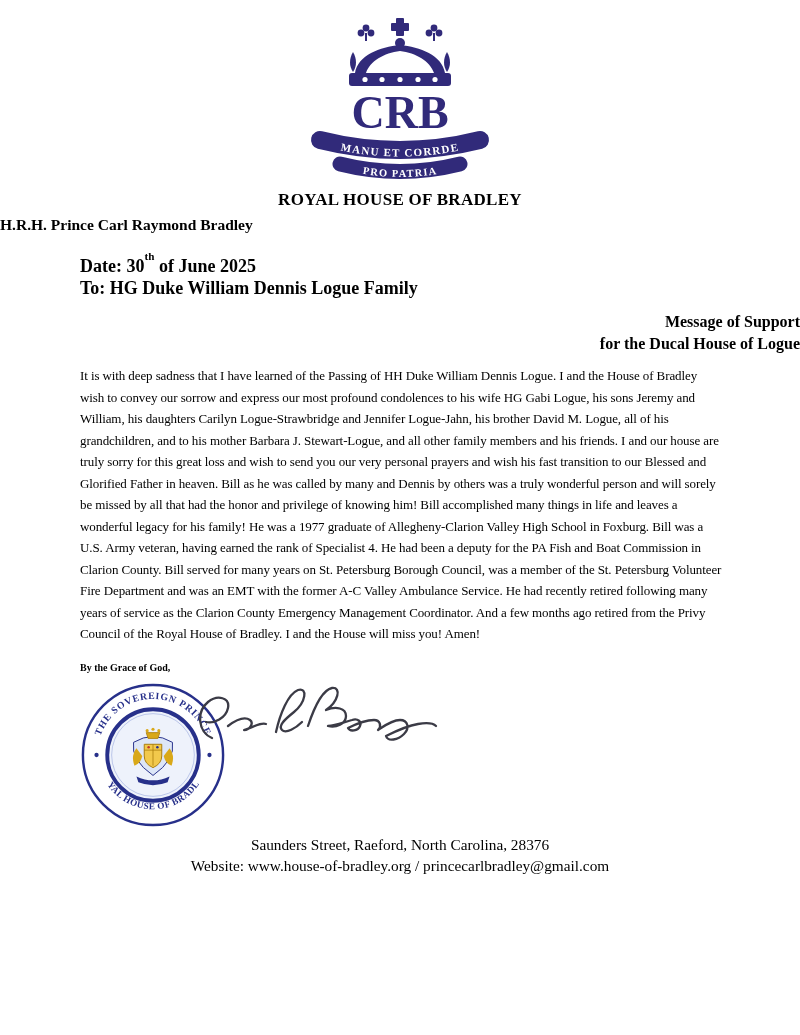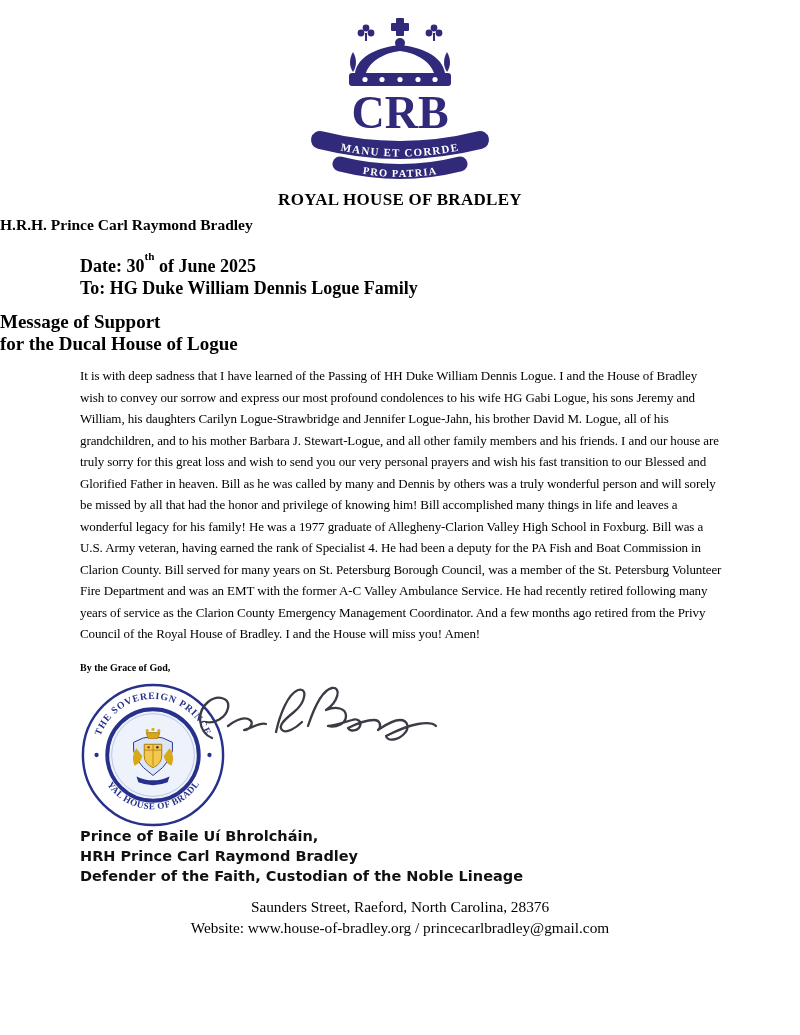--- a/index.html
+++ b/index.html
@@ -10,21 +10,21 @@
 
   .crest-wrap { text-align:center; padding-top:16px; }
   .crest-svg { display:inline-block; }
 
   .house-name { text-align:center; font-weight:bold; font-size:17px; letter-spacing:0.3px; margin-top:2px; }
   .prince-name { font-weight:bold; font-size:15.5px; margin-top:6px; }
 
   .meta { margin:16px 78px 0 80px; font-weight:bold; font-size:18px; line-height:22px; }
   .ord { font-size:62%; position:relative; top:-0.45em; font-weight:bold; }
 
-  .subject { text-align:left; font-weight:bold; font-size:19px; margin-top:12px; line-height:22px; }
+  .subject { text-align:right; font-weight:bold; font-size:16px; margin-top:12px; line-height:22px; }
 
   .body-text { margin:10px 78px 0 80px; font-size:13px; line-height:21.5px; letter-spacing:-0.1px; text-align:left; }
 
   .valediction { margin:12px 78px 0 80px; font-weight:bold; font-size:10px; line-height:21px; }
 
   .seal-row { position:relative; margin:4px 0 0 80px; height:142px; }
   .seal-svg { position:absolute; left:0; top:0; }
   .sig-svg { position:absolute; left:110px; top:-2px; }
 
   .sig-block { margin:2px 78px 0 80px; font-family:"DejaVu Sans", sans-serif; font-weight:bold; font-size:14.5px; line-height:1.38; color:#111; }
@@ -143,24 +143,19 @@
 
     <svg class="sig-svg" width="250" height="78" viewBox="0 0 250 78" xmlns="http://www.w3.org/2000/svg">
       <g fill="none" stroke="#3b3b46" stroke-width="2.3" stroke-linecap="round" stroke-linejoin="round">
         <path d="M22 58 C 8 52 6 32 18 22 C 28 14 40 18 38 28 C 36 38 24 44 16 42 M38 46 C 46 40 54 36 60 40 C 64 43 60 50 54 50 C 62 48 70 42 76 44"></path>
         <path d="M86 52 C 90 34 98 14 108 10 C 118 7 116 22 104 32 C 94 40 88 46 92 50 C 96 54 106 48 112 42"></path>
         <path d="M118 46 C 124 28 132 10 142 8 C 152 7 148 22 136 30 C 146 26 156 28 156 36 C 156 44 146 48 138 46 C 146 46 154 42 162 40 C 168 38 172 42 170 46 C 168 51 160 52 158 48 C 166 44 176 40 184 40 C 190 40 192 46 188 50 C 194 46 202 40 210 40 C 218 40 220 48 214 54 C 208 60 198 62 196 56 C 204 52 216 46 228 44 C 240 42 244 44 246 46"></path>
       </g>
     </svg>
   </div>
 
-  <div class="sig-block">
-    <div>Prince of Baile Uí Bhrolcháin,</div>
-    <div>HRH Prince Carl Raymond Bradley</div>
-    <div>Defender of the Faith, Custodian of the Noble Lineage</div>
-  </div>
 
   <div class="footer">
     <div>Saunders Street, Raeford, North Carolina, 28376</div>
     <div>Website: www.house-of-bradley.org / princecarlbradley@gmail.com</div>
   </div>
 
 </div>
 
 </body></html>

